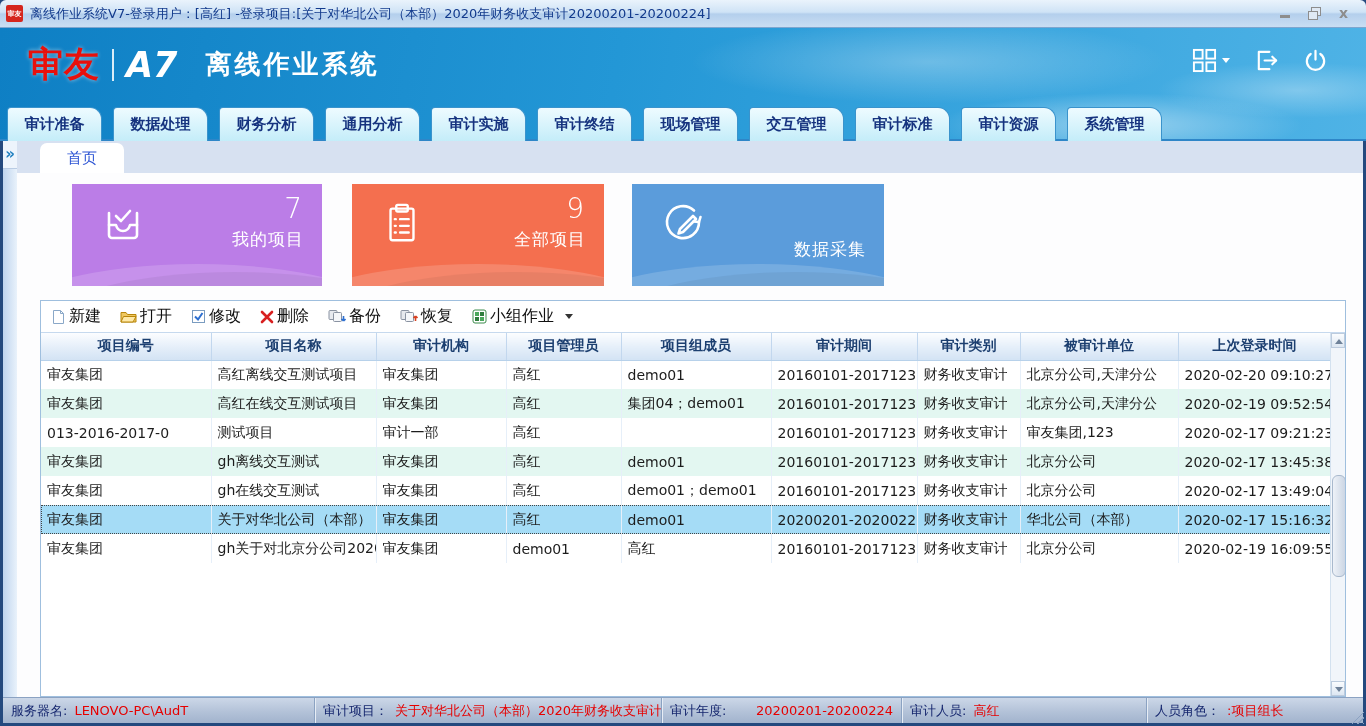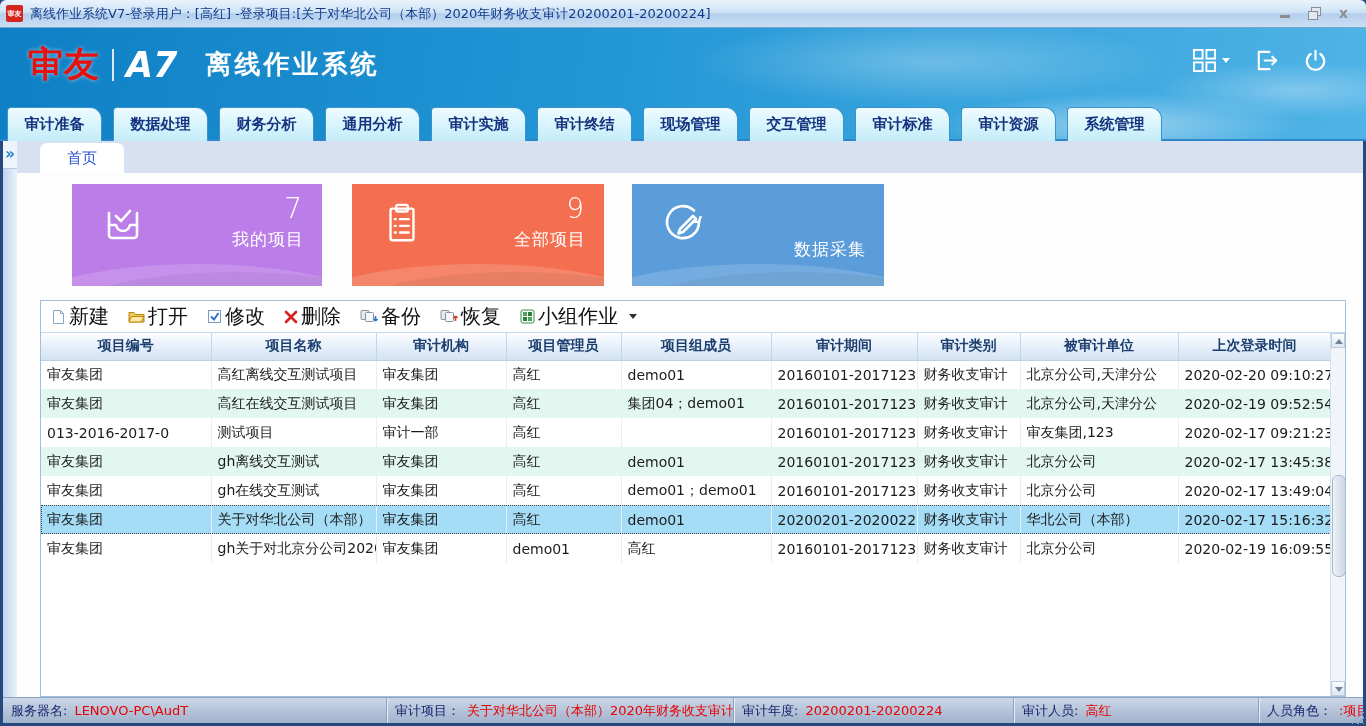--- a/index.html
+++ b/index.html
@@ -76,21 +76,21 @@
   .card2{margin-right:28px;width:252px;}
   .card3{width:252px;text-align:right;}
   .card::before{content:'';position:absolute;left:-25%;bottom:-30px;width:150%;height:52px;background:rgba(255,255,255,.16);border-radius:50% 50% 0 0/100% 100% 0 0;}
   .card::after{content:'';position:absolute;left:-10%;bottom:-38px;width:150%;height:52px;background:rgba(0,0,0,.05);border-radius:50% 50% 0 0/100% 100% 0 0;}
   .card .cicon{position:absolute;left:28px;top:16px;}
   .card .count{position:absolute;right:20px;top:8px;font-size:28px;font-weight:300;}
   .card .clabel{position:absolute;right:18px;top:44px;font-size:17px;letter-spacing:1px;}
   .card3 .clabel{top:54px;}
   
   .panel{position:absolute;left:37px;top:127px;width:1306px;height:397px;border:1px solid #9fbfde;background:#fff;box-sizing:border-box;}
-  .toolbar{height:32px;border-bottom:1px solid #c6d9ee;display:flex;align-items:center;padding-left:10px;gap:19px;font-size:20px;color:#101010;box-sizing:border-box;}
+  .toolbar{height:32px;border-bottom:1px solid #c6d9ee;display:flex;align-items:center;padding-left:10px;gap:19px;font-size:16px;color:#101010;box-sizing:border-box;}
   .tool{display:flex;align-items:center;gap:3px;cursor:pointer;white-space:nowrap;}
   .tool .ticon{display:flex;align-items:center;}
   .dd{width:0;height:0;border-left:4px solid transparent;border-right:4px solid transparent;border-top:5px solid #333;margin-left:8px;}
   .tablezone{position:absolute;top:32px;left:0;right:0;bottom:0;overflow:hidden;}
   table{border-collapse:collapse;table-layout:fixed;width:1290px;}
   thead th{
     height:27px;box-sizing:border-box;
     background:linear-gradient(180deg,#fcfdff 0%,#e4eef9 55%,#d3e3f4 100%);
     border-right:1px solid #c2d7ee;border-bottom:1px solid #b7d1ea;
     font-size:14px;color:#1c3f70;font-weight:bold;text-align:center;white-space:nowrap;overflow:hidden;
@@ -110,23 +110,23 @@
   .vs-down::after{content:'';position:absolute;left:3px;top:5px;border-left:4px solid transparent;border-right:4px solid transparent;border-top:5px solid #6f8299;}
   .vs-thumb{position:absolute;left:1px;width:12px;top:142px;height:100px;background:linear-gradient(90deg,#eef2f8,#ccd6e4);border:1px solid #a9b9cd;border-radius:6px;}
   
   .statusbar{
     position:absolute;left:3px;right:3px;bottom:3px;height:26px;
     background:linear-gradient(180deg,#ccd7e8 0%,#b3c2d8 55%,#a2b3cd 100%);
     border-top:1px solid #8ba2c2;display:flex;align-items:center;font-size:13px;box-sizing:border-box;
   }
   .sb-item{display:flex;align-items:center;height:100%;padding:0 8px;box-sizing:border-box;
     border-right:1px solid #8ba2c2;box-shadow:1px 0 0 #e7edf5;overflow:hidden;}
-  .sb-item:nth-child(1){width:384px;}
+  .sb-item:nth-child(1){width:312px;}
   .sb-item:nth-child(2){width:347px;}
-  .sb-item:nth-child(3){width:280px;}
+  .sb-item:nth-child(3){width:240px;justify-content:space-between;}
   .sb-item:nth-child(4){width:245px;align-items:center;}
   .sb-item:nth-child(5){flex:1;border-right:none;box-shadow:none;}
   .sb-label{color:#15266e;margin-right:7px;white-space:nowrap;}
   .sb-value{color:#e60000;white-space:nowrap;}
   .grip{position:absolute;right:2px;bottom:2px;width:13px;height:13px;
     background:repeating-linear-gradient(315deg,#8ba2c2 0 1px,transparent 1px 4px);
     clip-path:polygon(100% 0,100% 100%,0 100%);}
 </style>
 </head>
 <body>

